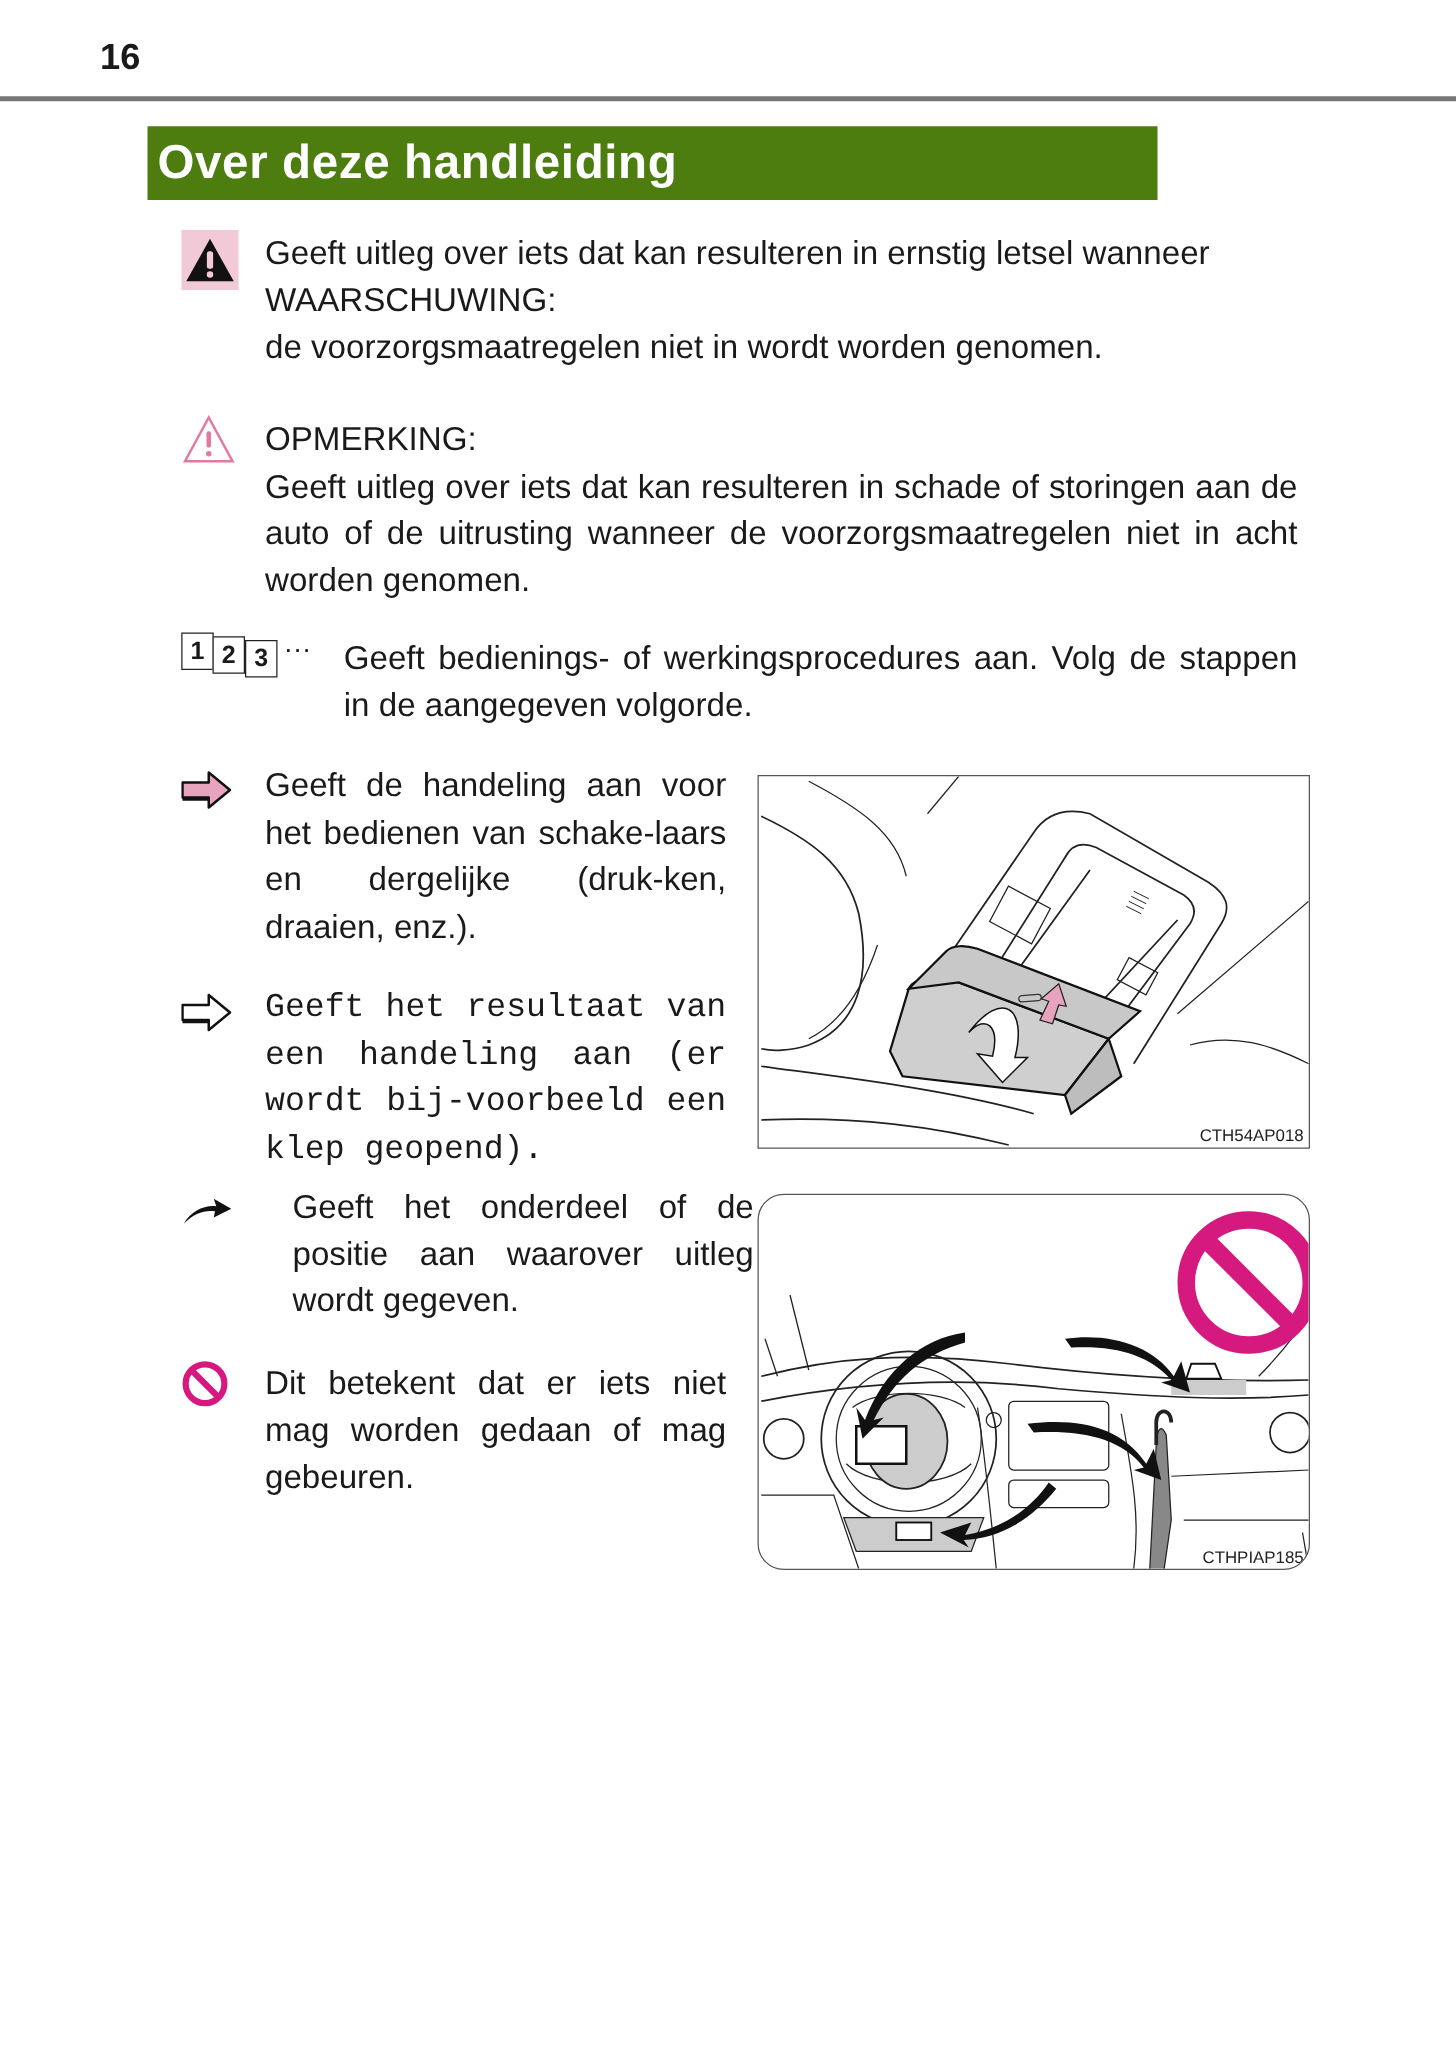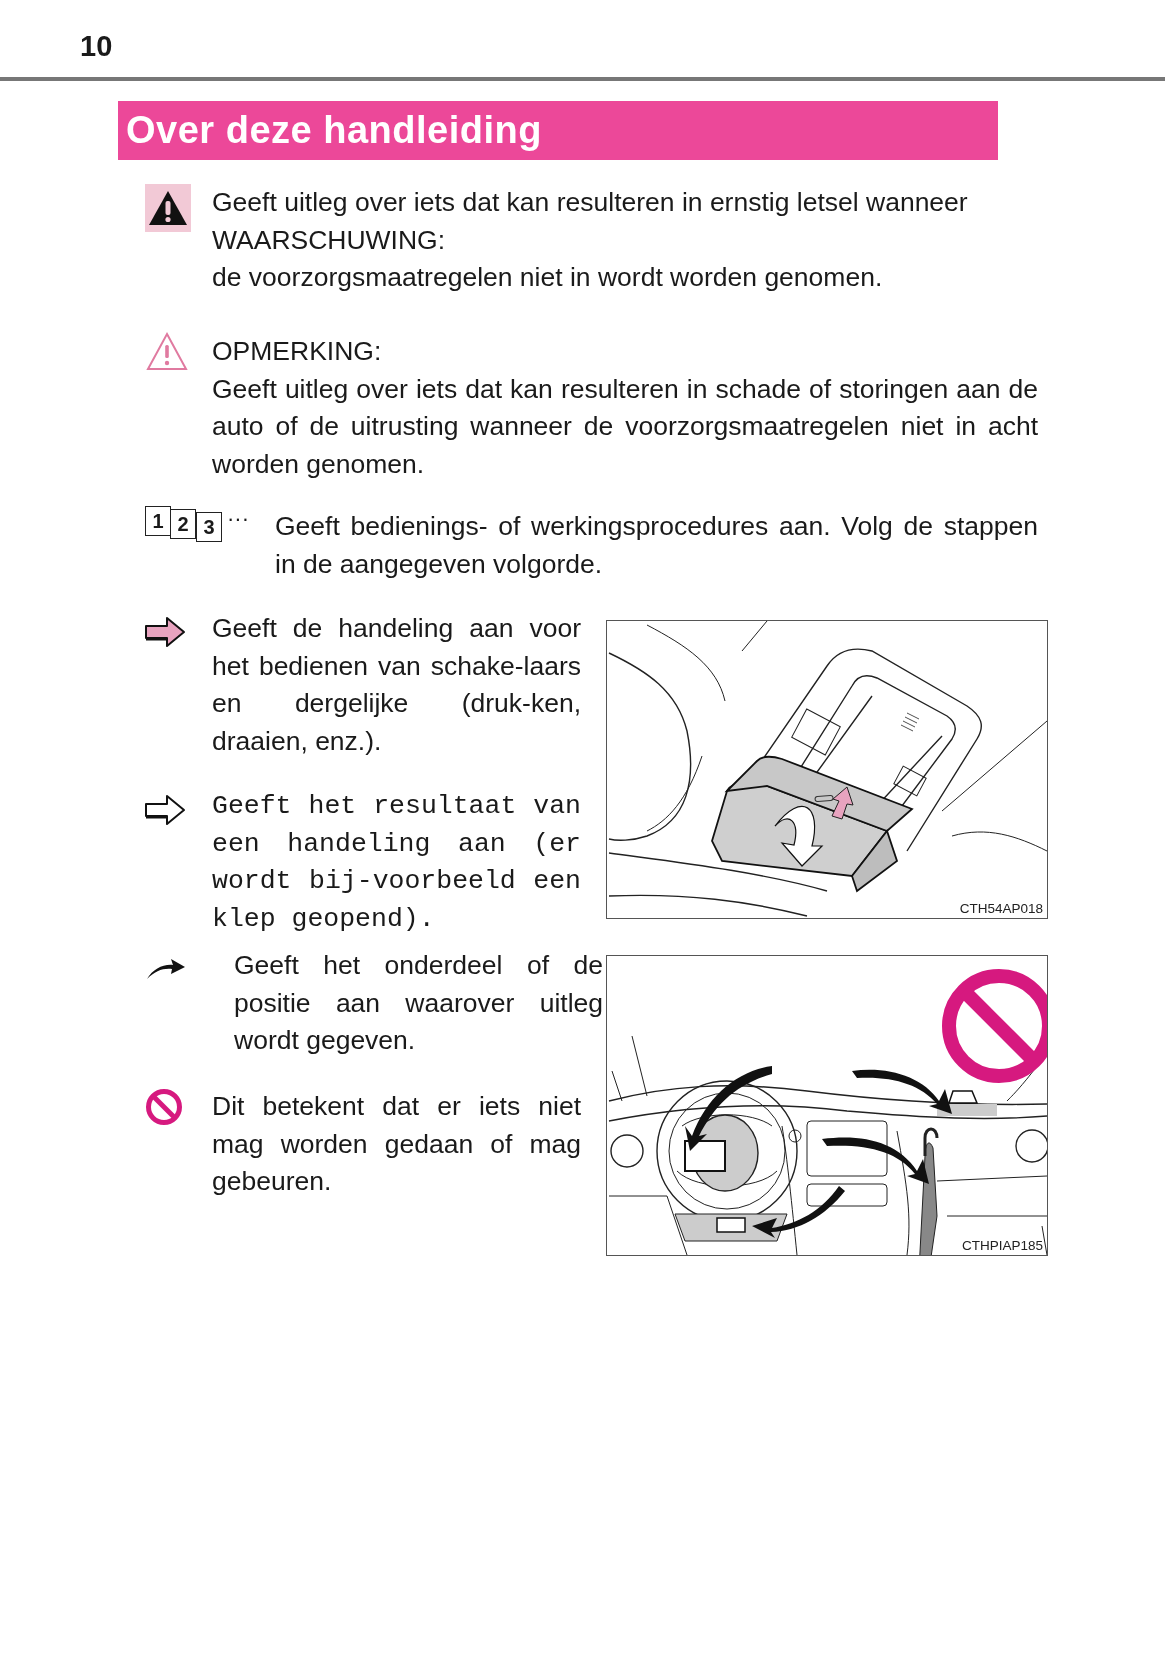--- a/index.html
+++ b/index.html
@@ -1,38 +1,38 @@
 <!DOCTYPE html>
 <html><head>
 <meta charset="utf-8">
 <style>
   html, body { margin: 0; padding: 0; background: #ffffff; }
   body { width: 1165px; height: 1653px; position: relative; overflow: hidden;
          font-family: "Liberation Sans", sans-serif; color: #1a1a1a; }
   .page-num { position: absolute; left: 80px; top: 30px; font-size: 29px; font-weight: bold;
               font-family: "Liberation Sans", sans-serif; letter-spacing: 0px; }
   .rule { position: absolute; left: 0; top: 77px; width: 1165px; height: 4px; background: #777777; }
-  .title-bar { position: absolute; left: 118px; top: 101px; width: 880px; height: 59px; background: #ec4899; }
+  .title-bar { position: absolute; left: 118px; top: 101px; width: 808px; height: 59px; background: #4d7c0f; }
   .title-bar h1 { margin: 0; position: absolute; left: 8px; top: 6px; font-size: 38px; line-height: 46px;
                   color: #ffffff; font-weight: bold; font-family: "Liberation Sans", sans-serif; letter-spacing: 0.5px; }
   .item { position: absolute; }
   .txt { font-size: 26.5px; line-height: 37.5px; color: #1a1a1a; }
   .txt p { margin: 0; }
   .just { text-align: justify; text-align-last: left; }
   .icon { position: absolute; }
   .figure { position: absolute; border: 1px solid #555; background: #fff; overflow: hidden; }
   .figure .code { position: absolute; right: 4px; bottom: 2px; font-size: 13.5px; color: #222; }
   .steps { position: absolute; }
   .stepbox { position: absolute; width: 24px; height: 28px; border: 1.5px solid #222; background: #fff;
              font-size: 20px; font-weight: bold; text-align: center; line-height: 28px; }
 </style>
 </head>
 <body>
 
-<div class="page-num">10</div>
+<div class="page-num">16</div>
 <div class="rule"></div>
 <div class="title-bar">
   <h1>Over deze handleiding</h1>
 </div>
 
 <div class="item" style="left:145px; top:184px; width:900px;">
   <div class="icon" style="left:0; top:0;">
     <svg width="46" height="48" viewBox="0 0 46 48">
       <rect x="0" y="0" width="46" height="48" fill="#f2c9d6"></rect>
       <polygon points="23,7 42,41 4,41" fill="#111"></polygon>
@@ -143,21 +143,21 @@
       <path d="M120,170 L150,140 C155,135 165,135 175,138 L305,188 L280,210 L160,165 Z" fill="#c8c8c8"></path>
       <path d="M245,255 L280,210 L290,240 L250,270 Z" fill="#bdbdbd"></path>
     </g>
     <path d="M168,205 C195,170 215,185 205,225 L215,225 L195,245 L175,222 L187,224 C193,200 182,190 168,205 Z" fill="#ffffff" stroke="#111" stroke-width="1.2"></path>
     <path d="M225,195 L232,180 L226,178 L240,166 L246,184 L240,183 L235,198 Z" fill="#e8a3bf" stroke="#222" stroke-width="1"></path>
     <rect x="208" y="175" width="18" height="5" rx="2.5" fill="none" stroke="#333" stroke-width="1" transform="rotate(-5 217 177)"></rect>
   </svg>
   <span class="code">CTH54AP018</span>
 </div>
 
-<div class="figure" style="left:606px; top:955px; width:440px; height:299px;">
+<div class="figure" style="left:606px; top:955px; width:440px; height:299px;border-radius:21px;">
   <svg width="440" height="299" viewBox="0 0 440 299">
     <g fill="none" stroke="#222" stroke-width="1.4">
       <path d="M2,145 C60,130 120,125 200,135 C280,145 360,150 440,148"></path>
       <path d="M2,165 C80,150 160,145 240,155 C320,162 380,165 440,160"></path>
       <path d="M25,80 L40,140" stroke-width="1"></path>
       <path d="M5,115 L15,145" stroke-width="1"></path>
       <path d="M430,110 C415,130 405,140 400,145" stroke-width="1"></path>
       <circle cx="120" cy="195" r="70"></circle>
       <circle cx="120" cy="195" r="58" stroke-width="1"></circle>
       <path d="M75,170 C95,155 145,155 165,170" stroke-width="1"></path>

